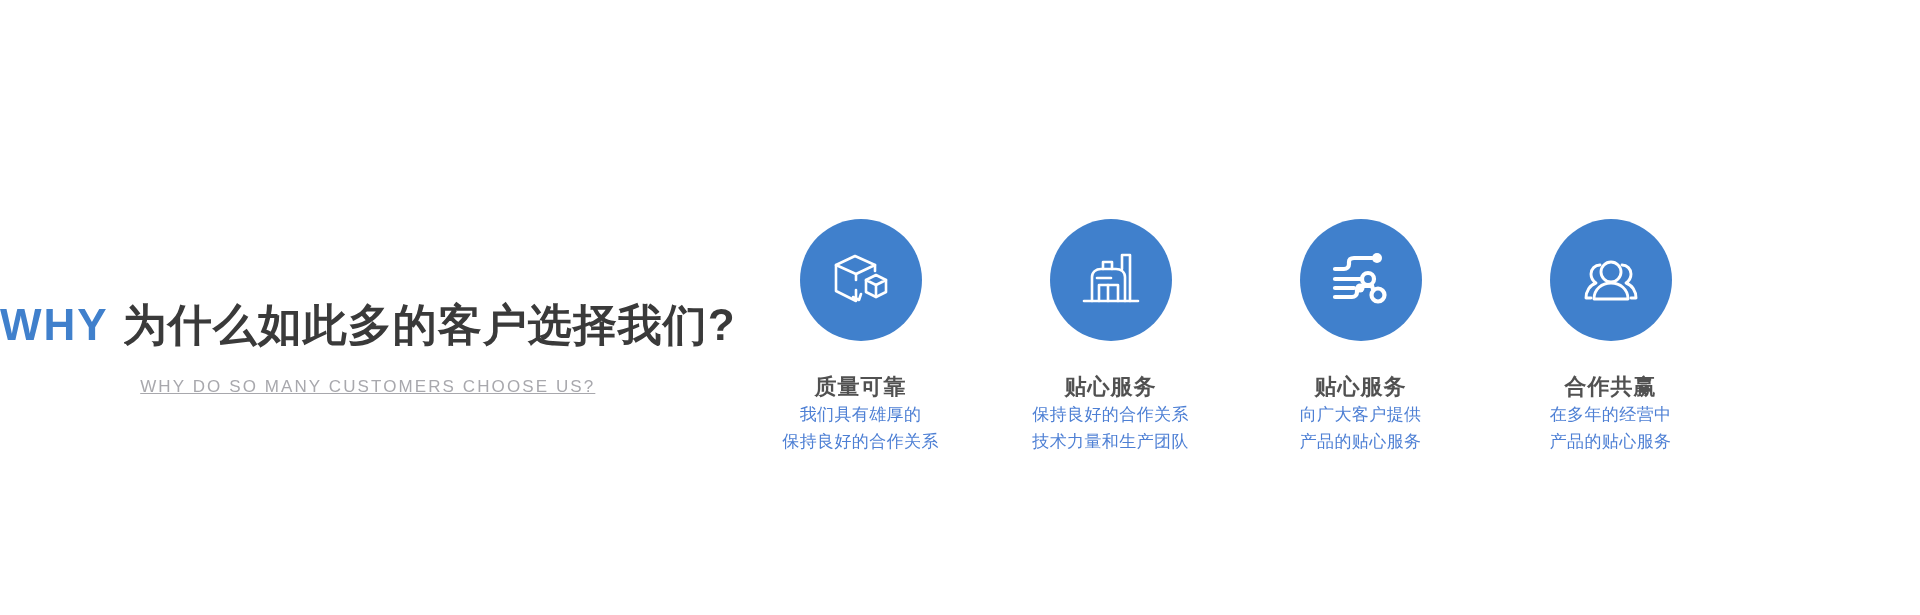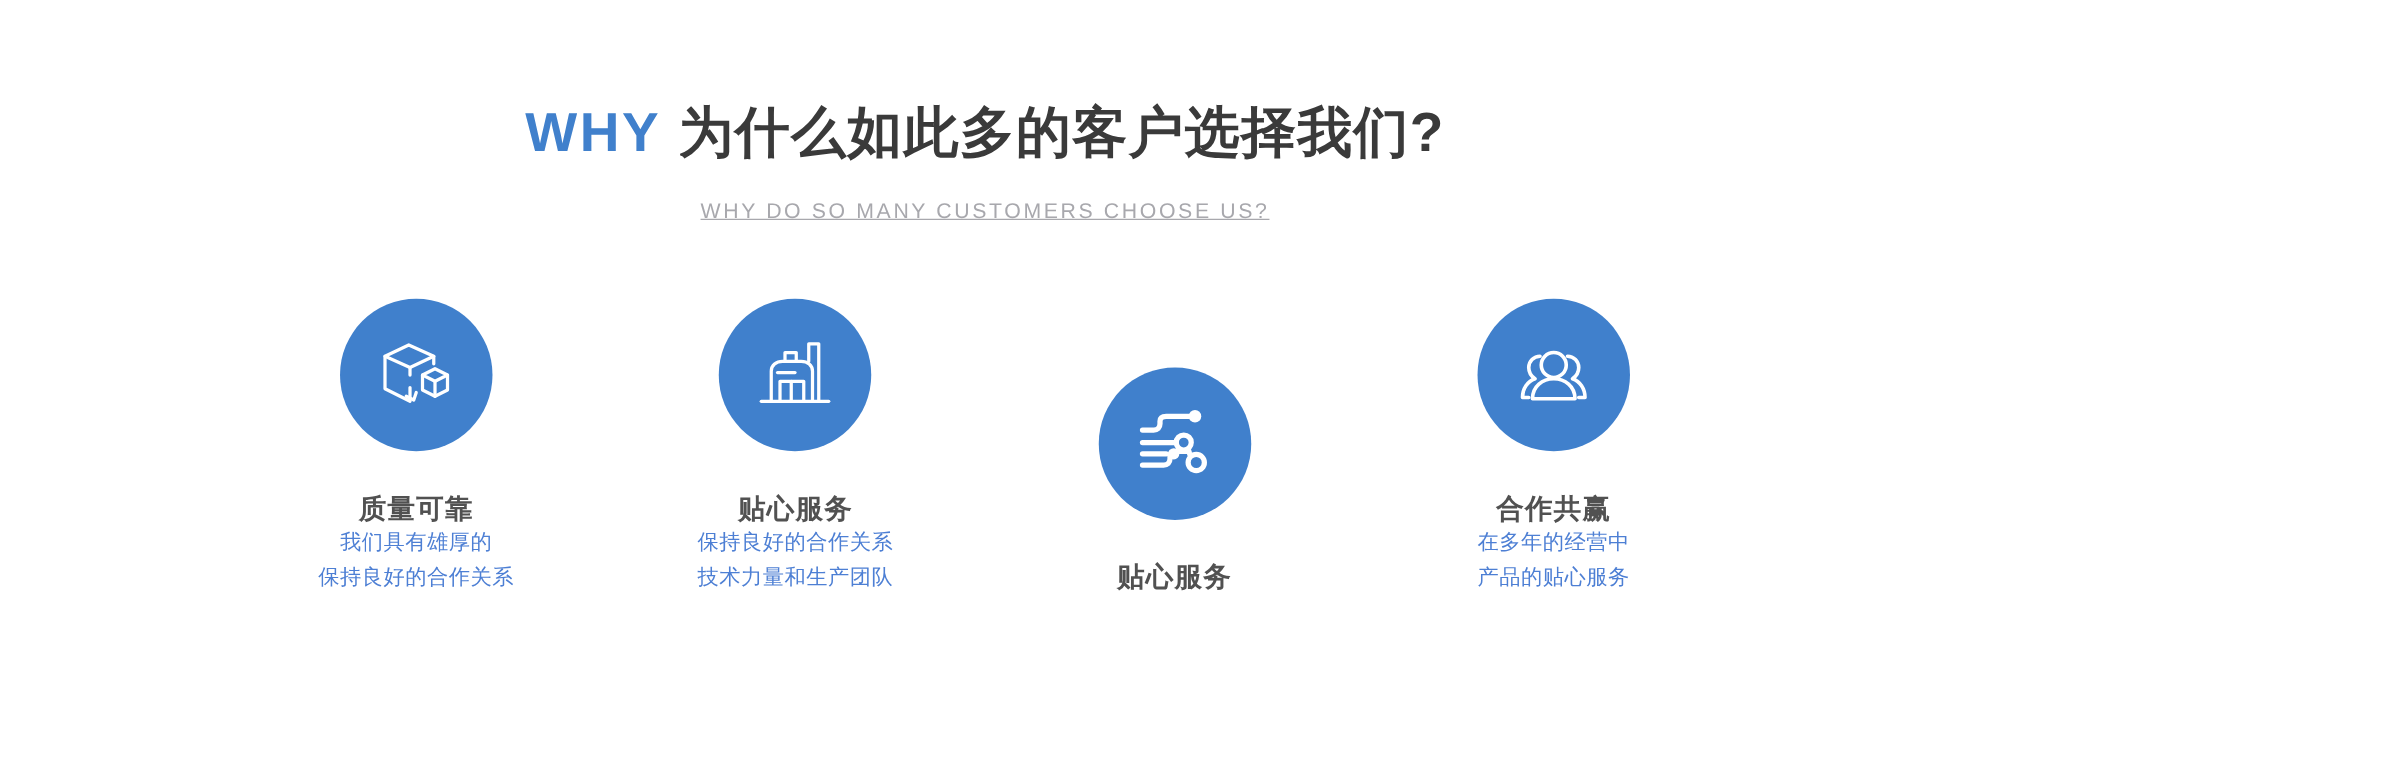--- a/index.html
+++ b/index.html
@@ -9,21 +9,21 @@
     background: #ffffff;
     font-family: "Liberation Sans", "DejaVu Sans", sans-serif;
     overflow: hidden;
   }
   .section {
     width: 1576px;
     height: 615px;
     position: relative;
     background: #ffffff;
     display: flex;
-    flex-direction: column;
+    flex-direction: row;
     align-items: center;
   }
   .heading-block {
     margin-top: 82px;
     text-align: center;
     width: 100%;
   }
   .main-title {
     font-size: 44px;
     font-weight: bold;
@@ -49,21 +49,21 @@
     letter-spacing: 2.1px;
     font-weight: normal;
     white-space: nowrap;
     text-decoration: underline;
   }
   .cards {
     margin-top: 60px;
     width: 1160px;
     display: flex;
     justify-content: space-between;
-    align-items: flex-end;
+    align-items: center;
   }
   .card {
     width: 250px;
     display: flex;
     flex-direction: column;
     align-items: center;
   }
   .icon-circle {
     width: 122px;
     height: 122px;
@@ -158,20 +158,24 @@
             <path d="M7 50 L24 50 C27 50 29 48 29 45 L29 43 C29 40 31 39 34 39 L44 39"></path>
             <circle cx="49" cy="11" r="5" fill="#ffffff" stroke="none"></circle>
             <circle cx="40" cy="32" r="6"></circle>
             <circle cx="32" cy="41" r="4.5" fill="#ffffff" stroke="none"></circle>
             <circle cx="50" cy="48" r="6.5"></circle>
             <path d="M44 39 L45 42"></path>
           </svg>
         </span>
       </div>
       <div class="card-title">贴心服务</div>
+      <div class="card-desc">
+        <div>向广大客户提供</div>
+        <div>产品的贴心服务</div>
+      </div>
     </div>
 
     <div class="card">
       <div class="icon-circle">
         <span>
           <svg width="66" height="66" viewBox="0 0 66 66" fill="none" stroke="#ffffff" stroke-width="2.9" stroke-linecap="round" stroke-linejoin="round">
             <path d="M22 18 C17 18 13 22 13 27 C13 31 15 34 18 36 C12 38 8 44 8 51 L13 51"></path>
             <path d="M44 18 C49 18 53 22 53 27 C53 31 51 34 48 36 C54 38 58 44 58 51 L53 51"></path>
             <circle cx="33" cy="25" r="10"></circle>
             <path d="M16 52 C16 42 24 36 33 36 C42 36 50 42 50 52 Z"></path>

